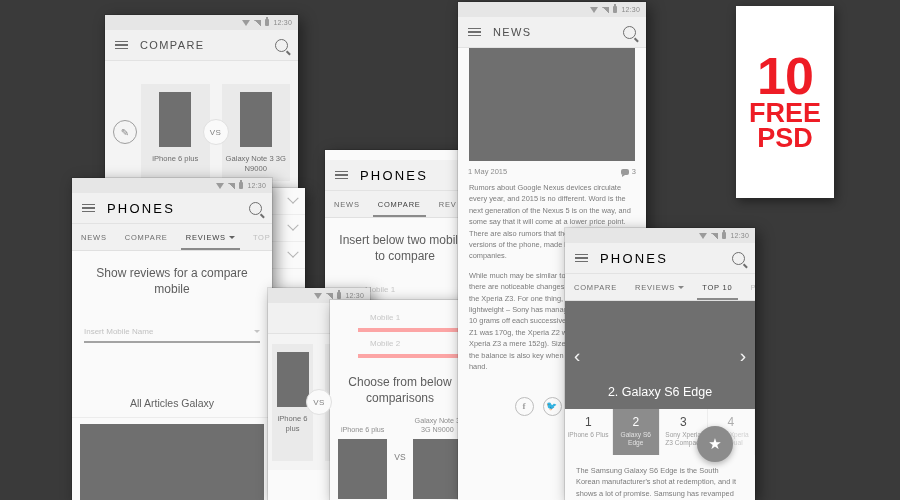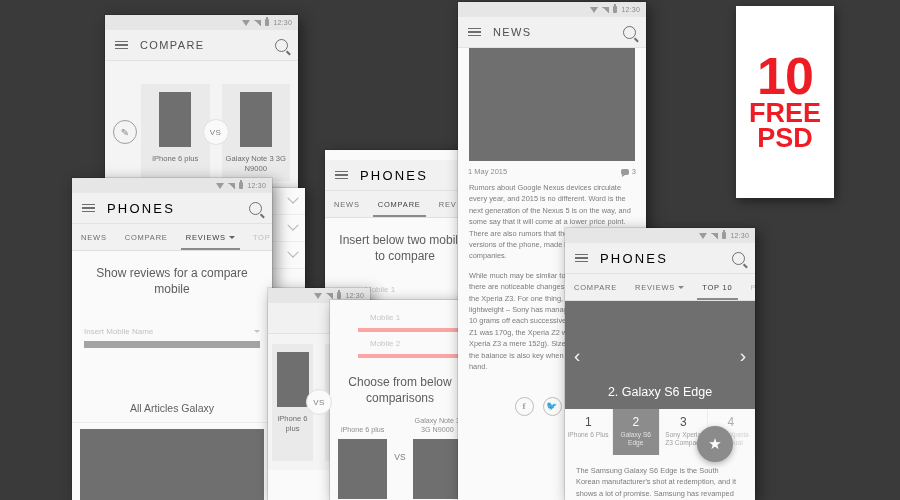--- a/index.html
+++ b/index.html
@@ -73,21 +73,21 @@
   .slot{background:#eaeaea;flex:1;max-width:74px;display:flex;flex-direction:column;align-items:center;padding:8px 4px 7px;}
   .slot .shape{width:32px;height:55px;background:#6f6f6f;}
   .slot .nm{font-size:7.6px;line-height:10px;text-align:center;color:#6d6d6d;margin-top:7px;}
   .vs{width:24px;height:24px;border-radius:50%;background:#fafafa;border:1px solid #e0e0e0;color:#828282;font-size:8px;display:flex;align-items:center;justify-content:center;align-self:center;margin:0 -7px;position:relative;z-index:2;letter-spacing:.5px;}
 
   .centertext{text-align:center;font-size:12px;line-height:16px;color:#5d5d5d;padding:14px 12px;}
   .listline{border-bottom:4px solid #fca5a5;height:22px;display:flex;align-items:center;padding:0 12px;font-size:8px;color:#c7c7c7;margin-left:28px;}
   .chevrow{border-bottom:1px solid #ededed;height:26px;display:flex;align-items:center;justify-content:flex-end;padding:0 8px;}
   .chev{width:7px;height:7px;border-right:1.5px solid #b4b4b4;border-bottom:1.5px solid #b4b4b4;transform:rotate(45deg) translate(-2px,-2px);}
   .chevup{width:8px;height:8px;border-right:1.5px solid #b8b8b8;border-bottom:1.5px solid #b8b8b8;transform:rotate(-135deg);}
-  .selectfield{margin:10px 12px 0;border-bottom:7px solid #a3a3a3;height:20px;display:flex;align-items:center;justify-content:space-between;font-size:8px;color:#c2c2c2;}
+  .selectfield{margin:10px 12px 0;border-bottom:2px solid #a3a3a3;height:20px;display:flex;align-items:center;justify-content:space-between;font-size:8px;color:#c2c2c2;}
   .sectitle{text-align:center;font-size:10.5px;color:#5f5f5f;padding:10px 0 8px;border-bottom:1px solid #ececec;background:#fafafa;}
   .card{margin:6px 8px 0;background:#6f6f6f;position:relative;}
 
   
   .slider{background:#6f6f6f;position:relative;}
   .slider .arrow{position:absolute;top:50%;transform:translateY(-50%);color:#fff;font-size:19px;opacity:.92;line-height:1;}
   .slider .arrow.l{left:9px}.slider .arrow.r{right:9px}
   .slider .title{position:absolute;left:0;right:0;bottom:10px;text-align:center;color:#fff;font-size:12.5px;}
   .ranks{display:flex;background:#fafafa;}
   .rank{flex:1;text-align:center;padding:6px 2px 7px;border-right:1px solid #ededed;}

